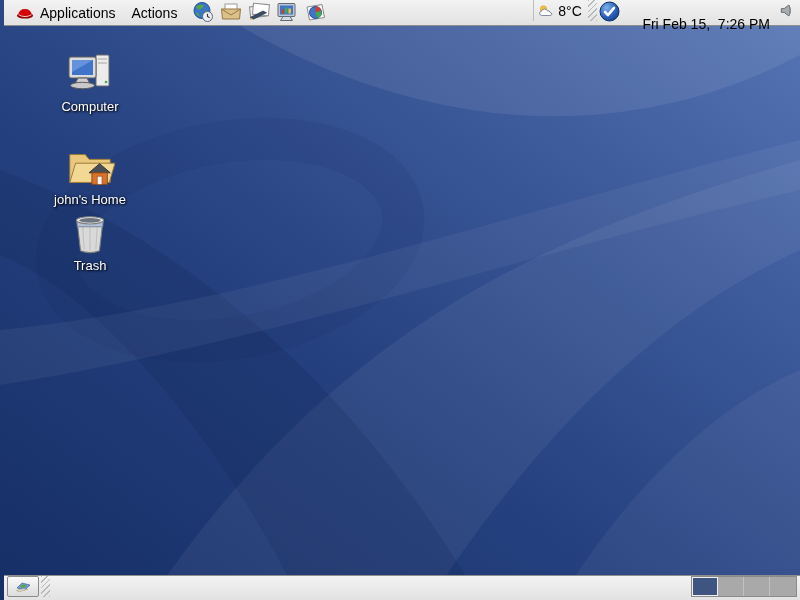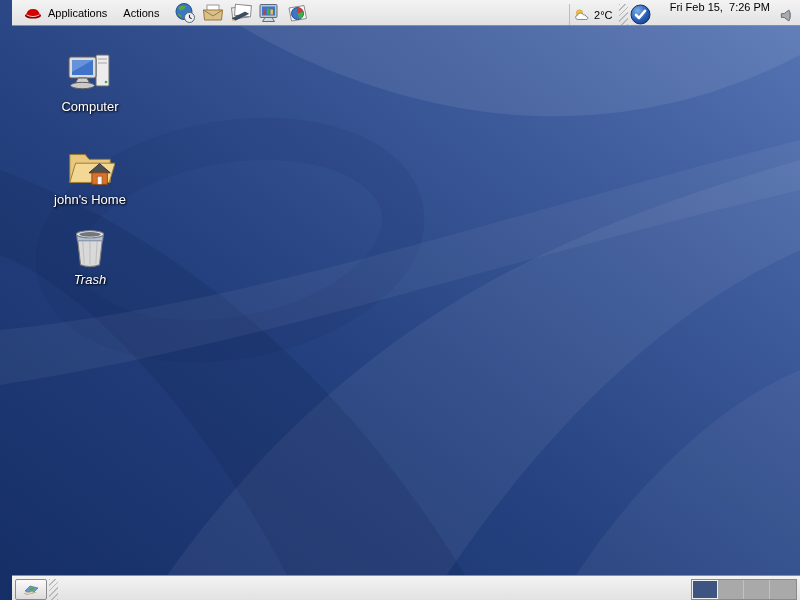--- a/index.html
+++ b/index.html
@@ -9,24 +9,24 @@
   
   .wallpaper {
     position:absolute; inset:0;
     background:linear-gradient(to top right, #152e66 0%, #24407e 40%, #3b5898 70%, #5776b6 100%);
     z-index:0;
   }
   .wallpaper svg { position:absolute; inset:0; }
 
   
   .panel {
-    position:absolute; left:12px; right:0; height:26px;
+    position:absolute; left:4px; right:0; height:26px;
     background:linear-gradient(#f3f3f3, #e2e2e2);
-    display:flex; align-items:flex-end;
-    z-index:10; font-size:11px; color:#000;
+    display:flex; align-items:flex-start;
+    z-index:10; font-size:14px; color:#000;
   }
   .panel.top { top:0; border-bottom:1px solid #8e8e8e; padding:0 4px; }
   .panel.bottom { bottom:0; height:25px; border-top:1px solid #8e8e8e; padding:0 3px; }
 
   .menu-item { display:flex; align-items:center; gap:6px; padding:0 8px; height:100%; cursor:default; }
   .launchers { display:flex; align-items:center; gap:4px; margin-left:6px; }
   .launcher { width:24px; height:24px; display:flex; align-items:center; justify-content:center; }
 
   .spacer { flex:1; }
 
@@ -137,21 +137,21 @@
     </div>
   </div>
 
   <div class="spacer"></div>
 
   <div class="applet-weather">
     <svg width="18" height="14" viewBox="0 0 18 14">
       <circle cx="5.5" cy="5" r="3.2" fill="#f4c33e" stroke="#c89422" stroke-width="0.5"></circle>
       <path d="M4.2 11.5 Q1.6 11.5 1.6 9.3 Q1.6 7.5 3.5 7.3 Q4.1 5 6.5 5 Q8.5 5 9.2 6.7 Q11.8 6.4 12.2 8.5 Q14 8.7 13.8 10.3 Q13.6 11.5 11.9 11.5 Z" fill="#fdfdfd" stroke="#67727f" stroke-width="0.8"></path>
     </svg>
-    <span>2°C</span>
+    <span>8°C</span>
   </div>
 
   <div class="handle"></div>
 
   <div class="applet-update">
     <svg width="21" height="21" viewBox="0 0 21 21">
       <defs>
         <radialGradient id="updg" cx="35%" cy="30%" r="80%">
           <stop offset="0%" stop-color="#7cb0e8"></stop>
             <stop offset="60%" stop-color="#2a62b8"></stop>
@@ -194,21 +194,21 @@
   <svg width="50" height="42" viewBox="0 0 52 42">
     <path d="M5 7 L21 7 L25 12 L47 12 L47 36 L5 36 Z" fill="#e9c87e" stroke="#9a7b34"></path>
     <path d="M5 36 L11 16 L52 16 L46 36 Z" fill="#f3d794" stroke="#9a7b34"></path>
     <path d="M25 26 L36 16.5 L47 26 Z" fill="#4a4f55" stroke="#2e3236"></path>
     <rect x="28" y="26" width="16" height="12" fill="#d9732b" stroke="#8a4717"></rect>
     <rect x="33.5" y="29.5" width="5" height="8.5" fill="#f2f2f2" stroke="#8a4717" stroke-width="0.6"></rect>
   </svg>
   <div class="label">john's Home</div>
 </div>
 
-<div class="desktop-icon" style="top:227px;font-style:italic;">
+<div class="desktop-icon" style="top:213px;">
   <svg width="38" height="42" viewBox="0 0 36 40">
     <path d="M6 10 L9 36 Q18 39.5 27 36 L30 10 Z" fill="#d9d9d9" stroke="#7e7e7e"></path>
     <path d="M11 12 L12.5 35 M18 13 L18 36 M25 12 L23.5 35" stroke="#bfbfbf" fill="none"></path>
     <path d="M5.4 7 L30.6 7 L30 13 L6 13 Z" fill="#b3c1d6" stroke="#7e8ba0"></path>
     <ellipse cx="18" cy="7" rx="13" ry="3.4" fill="#ececec" stroke="#7e7e7e"></ellipse>
     <ellipse cx="18" cy="7" rx="10.3" ry="2.2" fill="#6f7680"></ellipse>
   </svg>
   <div class="label">Trash</div>
 </div>
 

